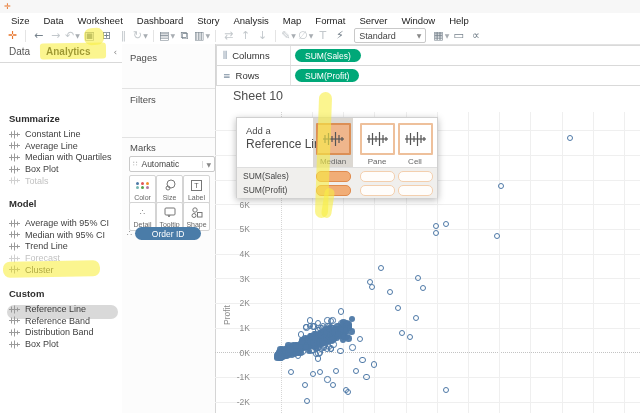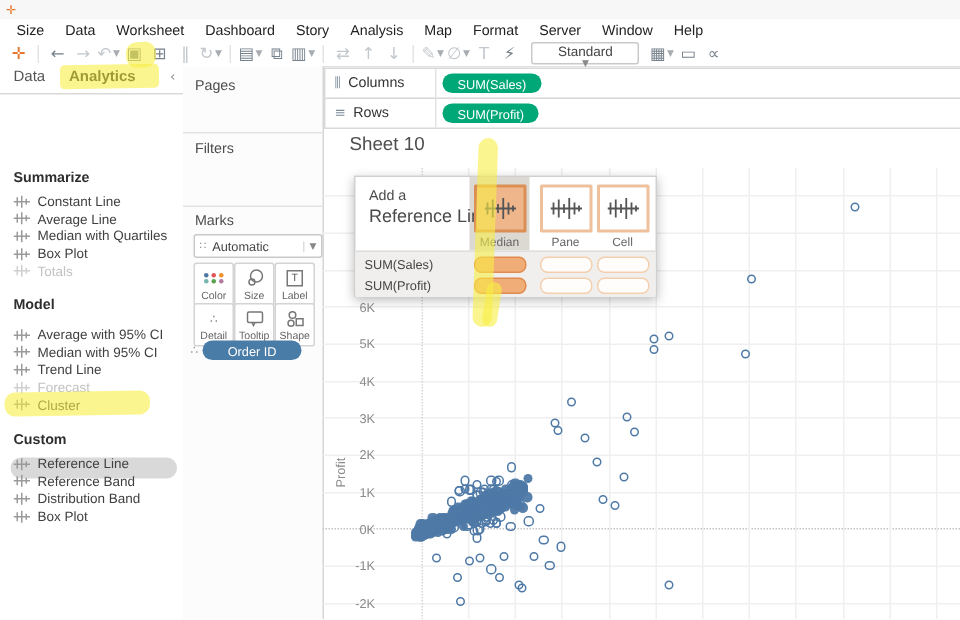--- a/index.html
+++ b/index.html
@@ -15,21 +15,21 @@
   #menubar{left:0;top:13px;width:640px;height:14px;background:#fff;display:flex;align-items:center;padding-left:4px;}
   #menubar .mi{font-size:9.5px;color:#222;padding:0 7px;cursor:default;}
   #toolbar{left:0;top:27px;width:640px;height:17px;background:#fff;border-bottom:1px solid #e2e2e2;
            display:flex;align-items:center;padding-left:4px;}
   .tbtn{display:inline-flex;align-items:center;justify-content:center;min-width:15px;height:15px;
         font-size:11px;color:#76828c;margin:0 1px;}
   .tbtn.dim{color:#c3c8cc;}
   .tbtn .caret{font-size:6px;margin-left:1px;color:#a8adb2;}
   .tsep{width:1px;height:12px;background:#e4e4e4;margin:0 4px;}
   #viewmode{display:inline-flex;align-items:center;justify-content:space-between;width:62px;height:13px;
-            border:1px solid #c9c9c9;border-radius:2px;font-size:9px;color:#444;padding:0 4px;margin:0 6px;background:#fff;flex-direction:column;}
+            border:1px solid #c9c9c9;border-radius:2px;font-size:9px;color:#444;padding:0 4px;margin:0 6px;background:#fff;}
 
   
   #sidebar{left:0;top:44px;width:122px;height:369px;background:#ffffff;border-right:1px solid #d5d5d5;}
   #sidetabs{position:absolute;left:0;top:0;width:122px;height:18px;border-bottom:1px solid #d9d9d9;}
   .sidetab{position:absolute;top:2px;font-size:10px;color:#555;}
   .sidetab.active{color:#1a1a1a;font-weight:bold;}
   #collapse{position:absolute;right:5px;top:3px;font-size:9px;color:#888;}
   .sec-h{position:absolute;left:9px;font-size:9.5px;font-weight:bold;color:#2e2e2e;}
   .sb-item{position:absolute;left:9px;height:12px;display:flex;align-items:center;font-size:9px;color:#3f3f3f;white-space:nowrap;}
   .sb-item .sb-ic{margin-right:5px;display:inline-flex;}

